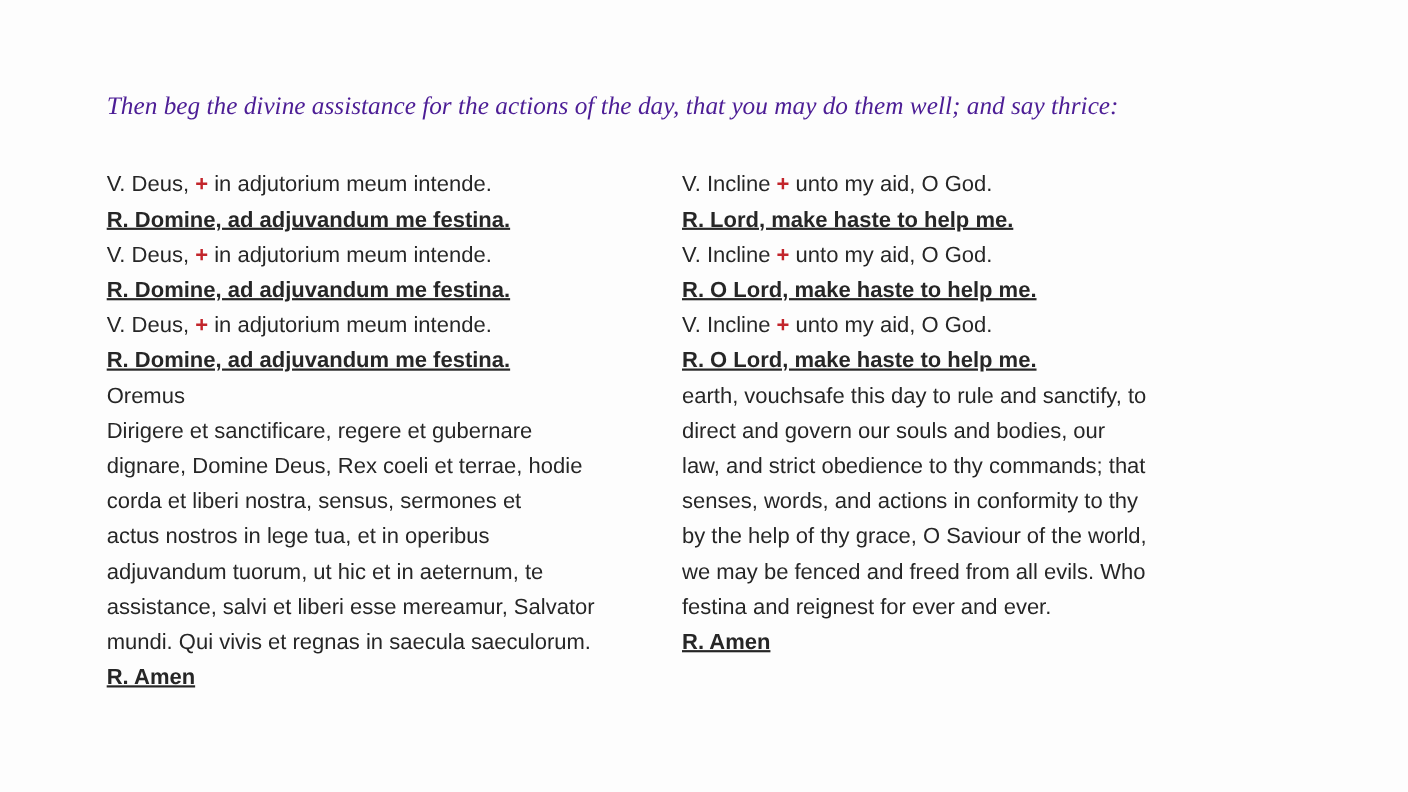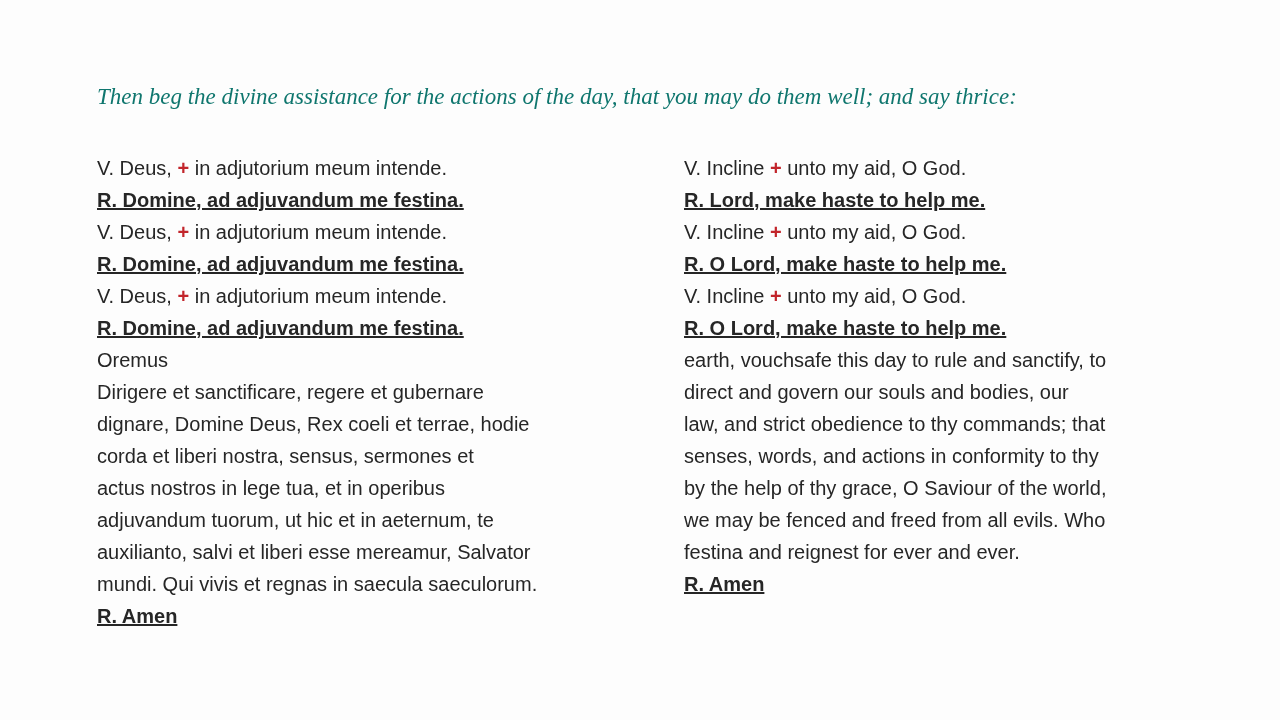--- a/index.html
+++ b/index.html
@@ -17,31 +17,31 @@
     width: 1280px;
     height: 720px;
   }
   .rubric {
     position: absolute;
     left: 97px;
     top: 84px;
     font-family: "Liberation Serif", serif;
     font-style: italic;
     font-size: 23px;
-    color: #0f766e;
+    color: #4c1d95;
     white-space: nowrap;
   }
   .column {
     position: absolute;
     top: 152px;
     font-size: 20px;
     line-height: 32px;
   }
   .column.latin { left: 97px; }
-  .column.english { left: 684px; }
+  .column.english { left: 620px; }
   .line {
     height: 32px;
     white-space: nowrap;
   }
   .response { font-weight: bold; text-decoration: underline; }
   .cross {
     color: #c2252b;
     font-weight: bold;
   }
 </style>
@@ -58,21 +58,21 @@
     <div class="line versicle"><span>V. Deus,</span> <span class="cross">+</span> <span>in adjutorium meum intende.</span></div>
     <div class="line response">R. Domine, ad adjuvandum me festina.</div>
     <div class="line versicle"><span>V. Deus,</span> <span class="cross">+</span> <span>in adjutorium meum intende.</span></div>
     <div class="line response">R. Domine, ad adjuvandum me festina.</div>
     <div class="line">Oremus</div>
     <div class="line">Dirigere et sanctificare, regere et gubernare</div>
     <div class="line">dignare, Domine Deus, Rex coeli et terrae, hodie</div>
     <div class="line">corda et liberi nostra, sensus, sermones et</div>
     <div class="line">actus nostros in lege tua, et in operibus</div>
     <div class="line">adjuvandum tuorum, ut hic et in aeternum, te</div>
-    <div class="line">auxilianto, salvi et liberi esse mereamur, Salvator</div>
+    <div class="line">assistance, salvi et liberi esse mereamur, Salvator</div>
     <div class="line">mundi. Qui vivis et regnas in saecula saeculorum.</div>
     <div class="line response">R. Amen</div>
   </div>
 
   <div class="column english">
     <div class="line versicle"><span>V. Incline</span> <span class="cross">+</span> <span>unto my aid, O God.</span></div>
     <div class="line response">R. Lord, make haste to help me.</div>
     <div class="line versicle"><span>V. Incline</span> <span class="cross">+</span> <span>unto my aid, O God.</span></div>
     <div class="line response">R. O Lord, make haste to help me.</div>
     <div class="line versicle"><span>V. Incline</span> <span class="cross">+</span> <span>unto my aid, O God.</span></div>

